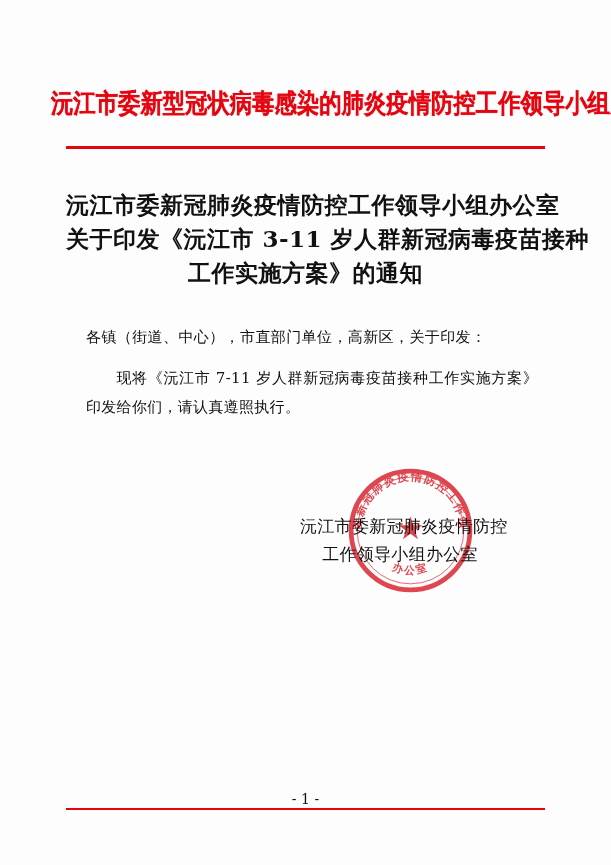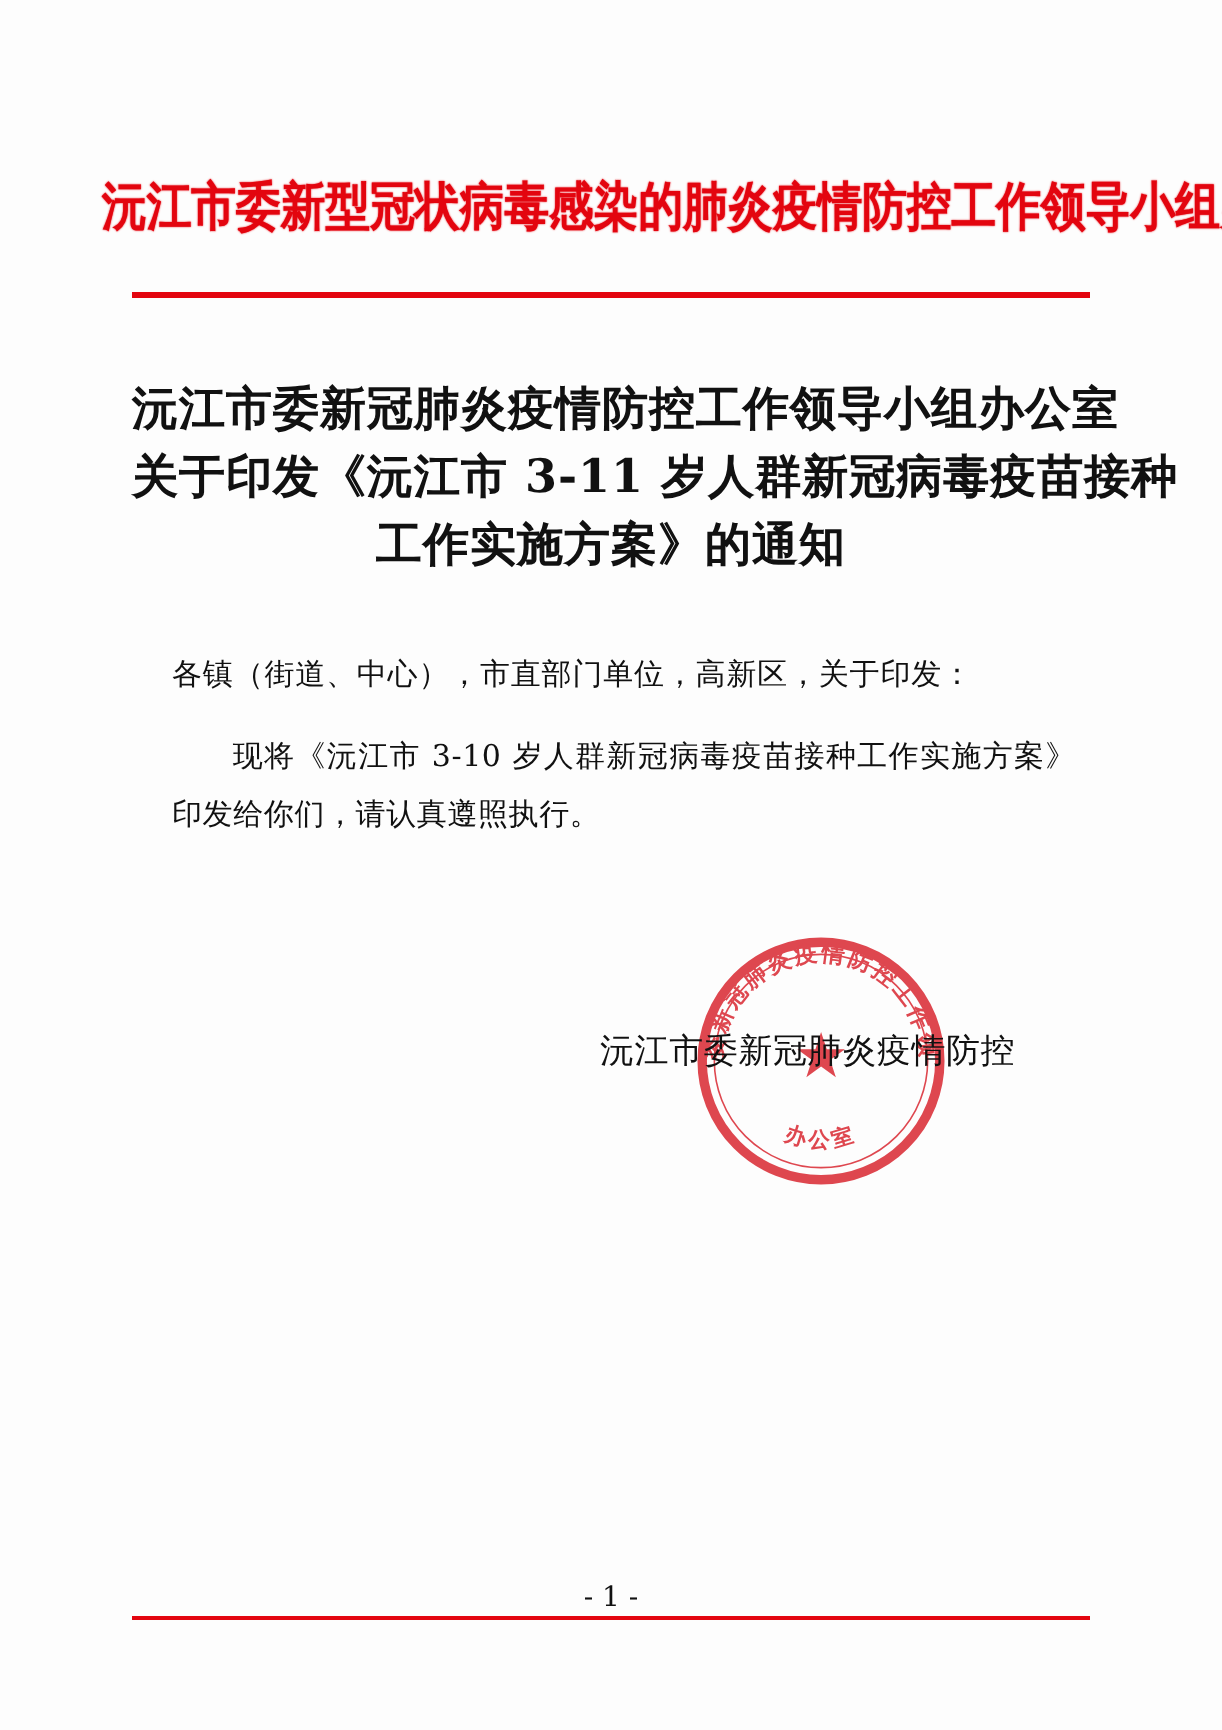--- a/index.html
+++ b/index.html
@@ -138,39 +138,40 @@
   <div class="red-rule top"></div>
 
   <div class="doc-title">
     <span class="line">沅江市委新冠肺炎疫情防控工作领导小组办公室</span>
     <span class="line">关于印发《沅江市 3-11 岁人群新冠病毒疫苗接种</span>
     <span class="line">工作实施方案》的通知</span>
   </div>
 
   <div class="salutation">各镇（街道、中心），市直部门单位，高新区，关于印发：</div>
 
-  <div class="body-para"><span class="indent"></span><span>现将《沅江市 3-10 岁人群新冠病毒疫苗接种工作实施方案》印发给你们，请认真遵照执行。</span></div>
+  <div class="body-para"><span class="indent"></span><span>现将《沅江市 7-11 岁人群新冠病毒疫苗接种工作实施方案》印发给你们，请认真遵照执行。</span></div>
 
   <svg class="seal" viewBox="0 0 200 200" xmlns="http://www.w3.org/2000/svg">
     <defs>
       <path id="sealArcTop" d="M 26,100 A 74,74 0 0 1 174,100"></path>
       <path id="sealArcBottom" d="M 36,100 A 64,64 0 0 0 164,100"></path>
     </defs>
     <circle cx="100" cy="100" r="88" fill="none" stroke="#d8202a" stroke-width="7"></circle>
     <circle cx="100" cy="100" r="79" fill="none" stroke="#d8202a" stroke-width="1.2"></circle>
     <text font-family="DejaVu Serif, serif" font-size="17" font-weight="bold" fill="#d8202a" letter-spacing="2.2">
       <textPath href="#sealArcTop" startOffset="50%" text-anchor="middle">沅江市委新冠肺炎疫情防控工作领导小组</textPath>
     </text>
     <text font-family="DejaVu Serif, serif" font-size="16" font-weight="bold" fill="#d8202a" letter-spacing="3">
       <textPath href="#sealArcBottom" startOffset="50%" text-anchor="middle">办公室</textPath>
     </text>
     <text x="100" y="112" text-anchor="middle" font-size="46" fill="#d8202a" font-family="DejaVu Sans, sans-serif">★</text>
   </svg>
 
   <div class="signature">
     <span class="sline">沅江市委新冠肺炎疫情防控</span>
+    <span class="sline">工作领导小组办公室</span>
   </div>
 
   <div class="footer-pageno">- 1 -</div>
 
   <div class="red-rule bottom"></div>
 
 </div>
 
 </body></html>

